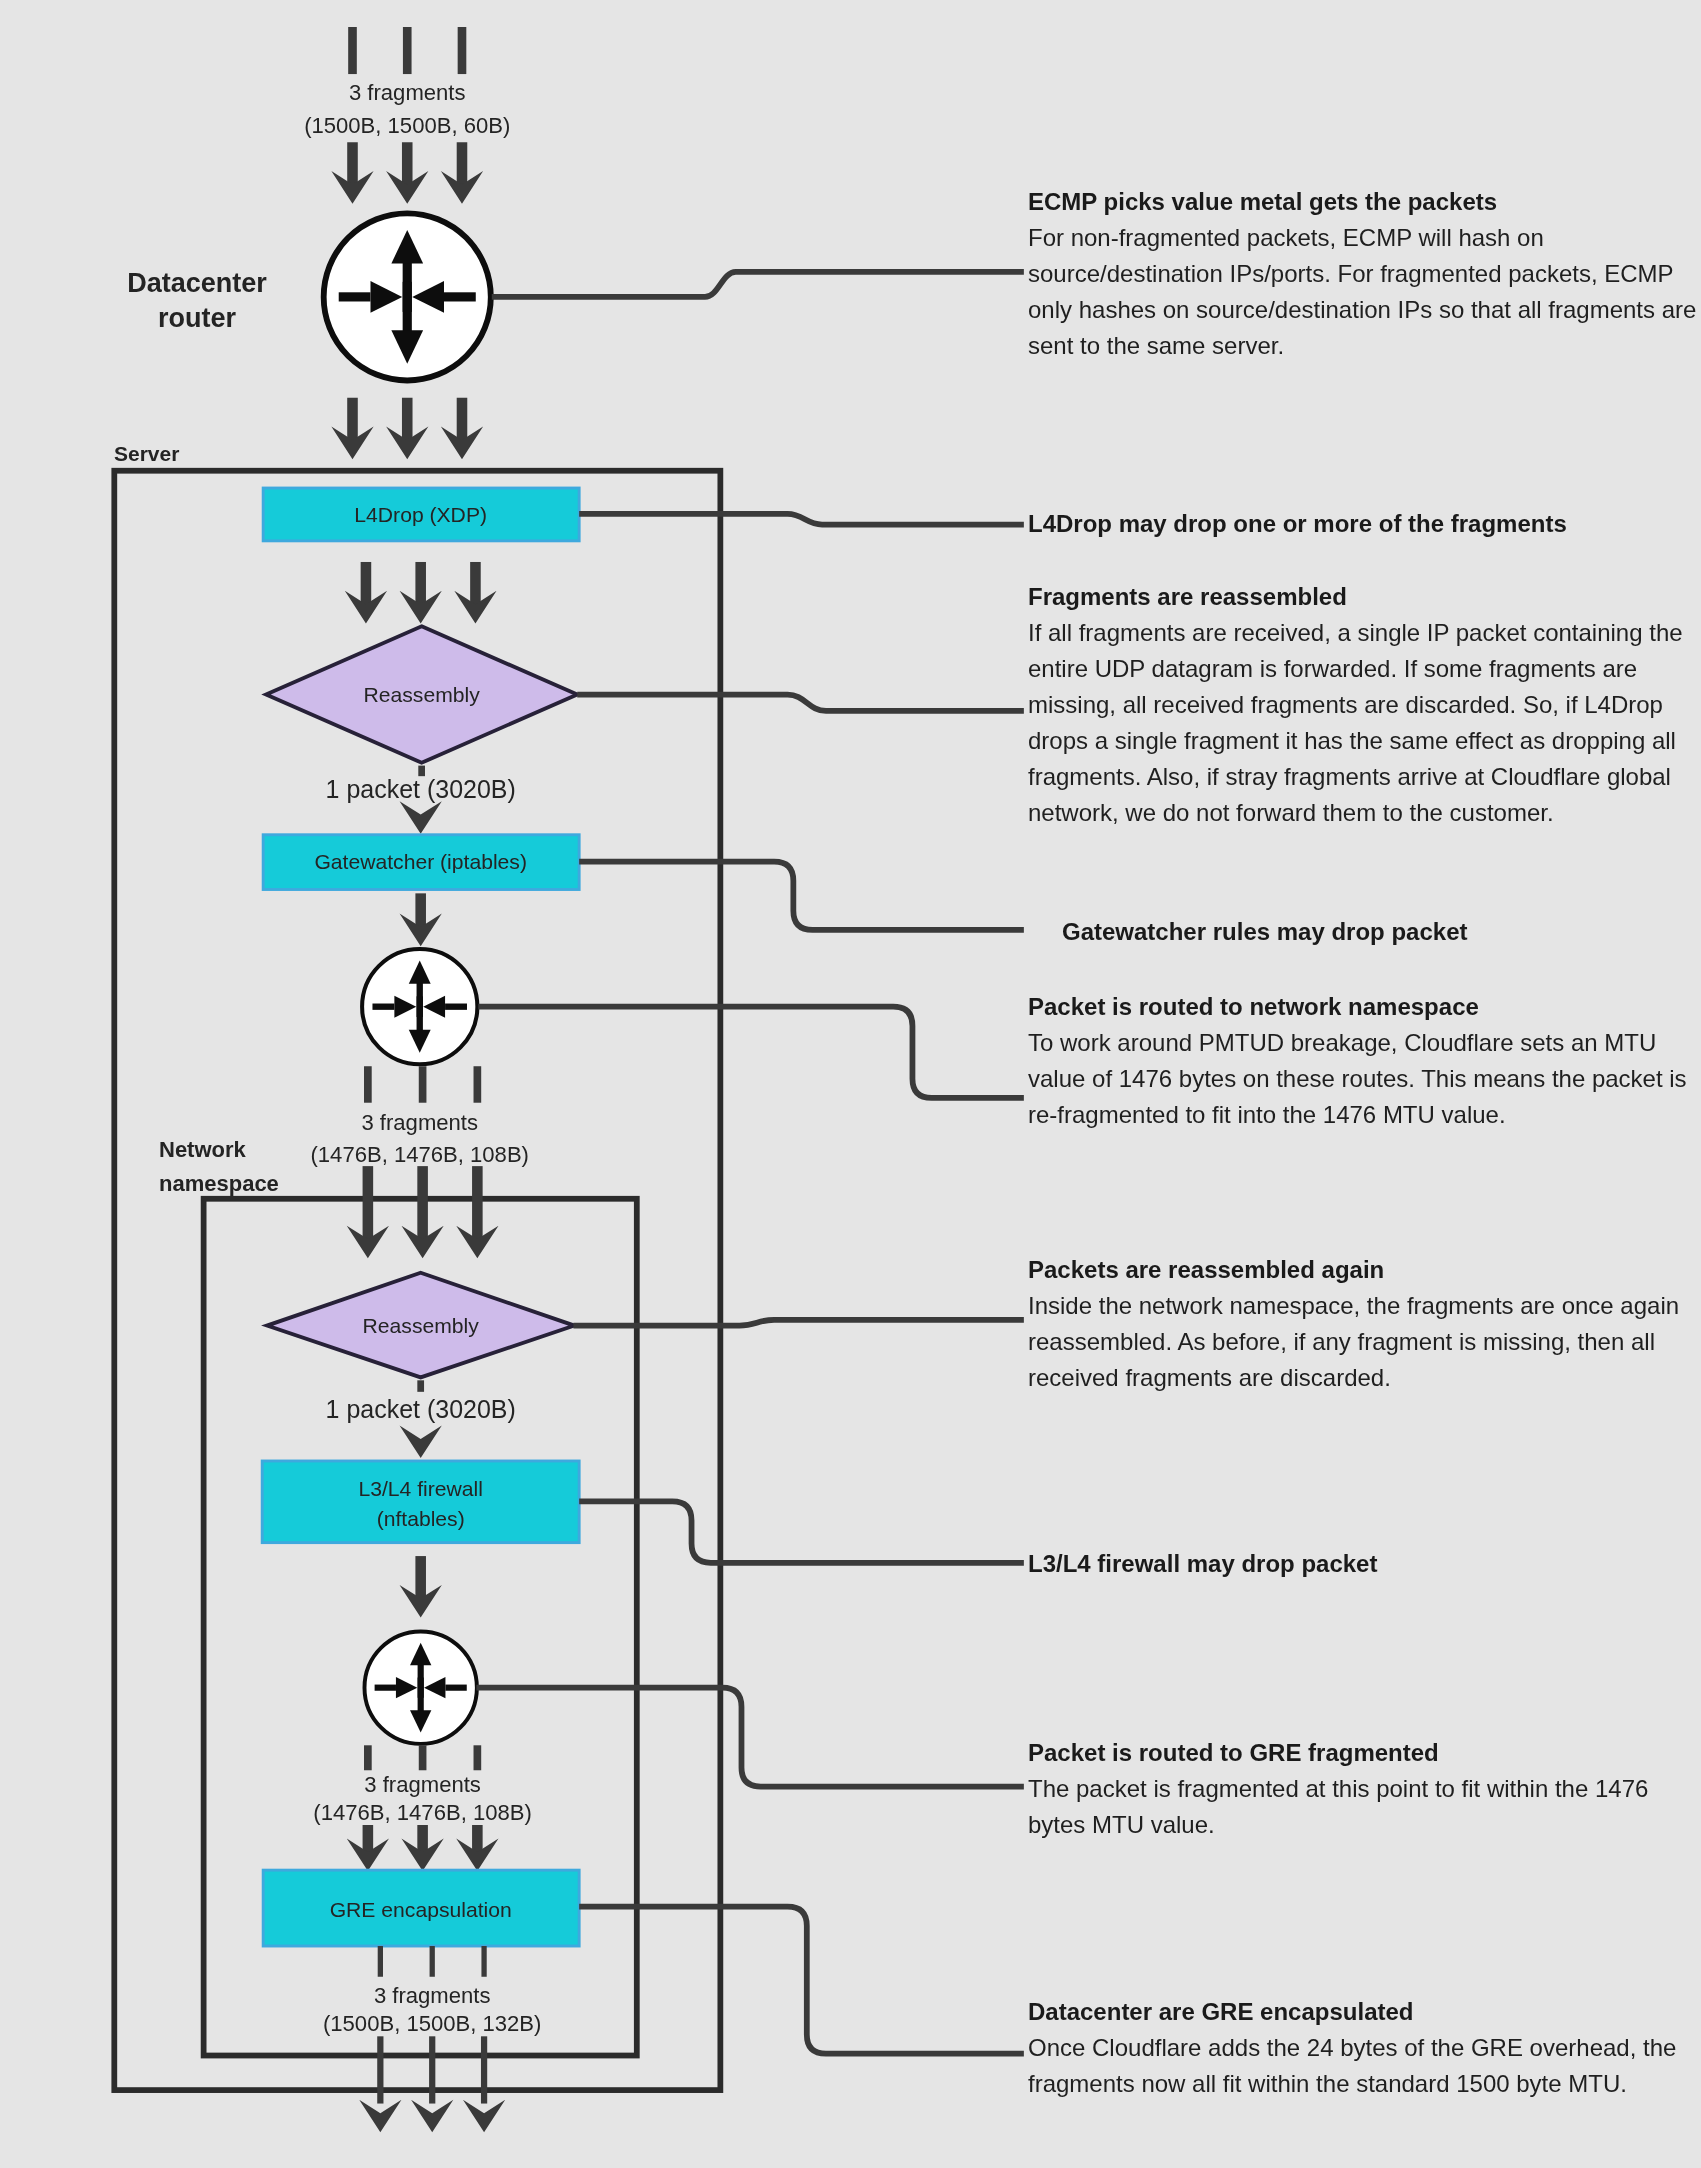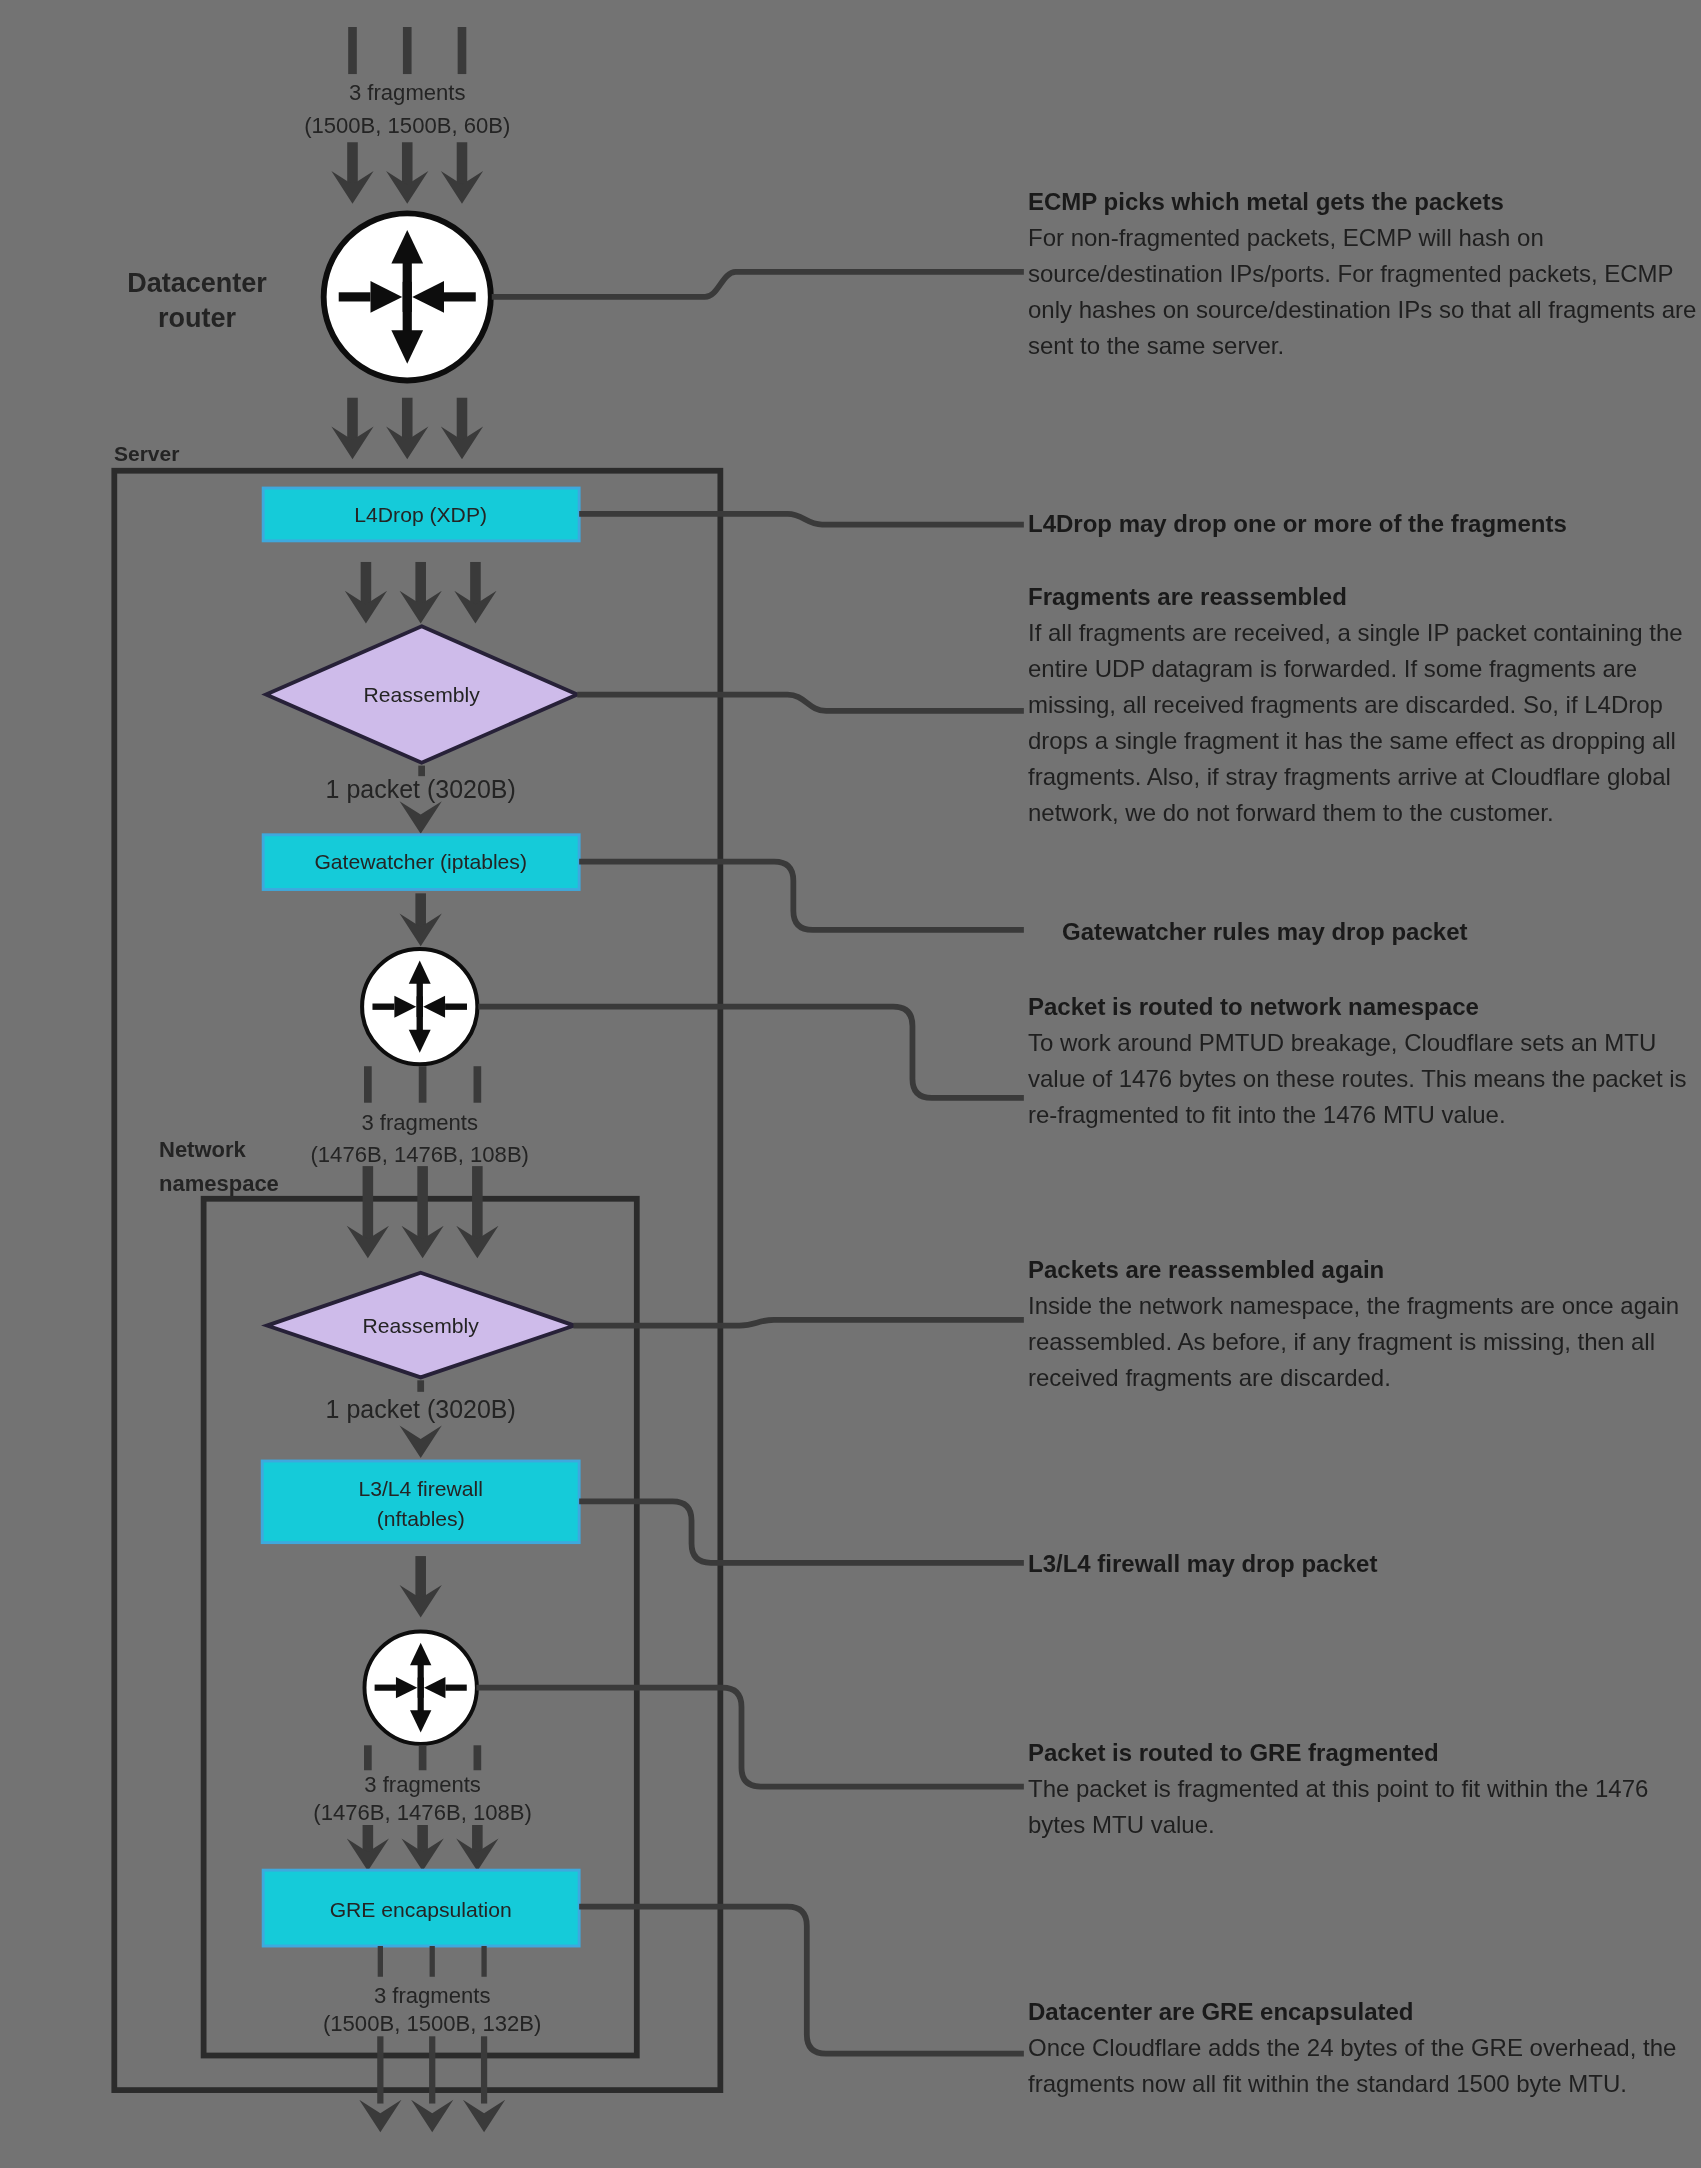--- a/index.html
+++ b/index.html
@@ -1,21 +1,21 @@
 <!DOCTYPE html>
 <html style="--cyan: #15CBD9; --cyan-border: #3EA9DE; --purple: #CEBBEA; --purple-border: #272138; --line: #3A3A3A; --frame: #2B2B2B; --ink: #242424;"><head>
 <meta charset="utf-8">
 <style>
   :root{
     --cyan:#15CBD9; --cyan-border:#3EA9DE;
     --purple:#CEBBEA; --purple-border:#272138;
     --line:#3A3A3A; --frame:#2B2B2B; --ink:#242424;
   }
   html,body{margin:0;padding:0;background:#ffffff;}
-  #stage{position:relative;width:1701px;height:2168px;background:#737373;overflow:hidden;
+  #stage{position:relative;width:1701px;height:2168px;background:#e5e5e5;overflow:hidden;
          font-family:"Liberation Sans",sans-serif;color:var(--ink);}
   #diagram-svg{position:absolute;left:0;top:0;}
   text{font-family:"Liberation Sans",sans-serif;fill:#242424;text-anchor:middle;}
   .t-label{font-size:23px;}
   .t-box{font-size:22px;}
   .t-packet{font-size:26px;}
   .side-label{position:absolute;color:#242424;font-weight:bold;}
   .prelines{white-space:pre-line;}
   #lbl-datacenter{left:77px;top:266px;width:240px;text-align:center;font-size:27px;line-height:35px;}
   #lbl-server{left:114px;top:441px;font-size:21px;line-height:25px;}
@@ -198,21 +198,21 @@
     </g>
   </svg>
 
   <div class="side-label prelines" id="lbl-datacenter">Datacenter
 router</div>
   <div class="side-label" id="lbl-server">Server</div>
   <div class="side-label prelines" id="lbl-namespace">Network
 namespace</div>
 
   <div class="ann" id="ann-0">
-    <div class="ann-h">ECMP picks which metal gets the packets</div>
+    <div class="ann-h">ECMP picks value metal gets the packets</div>
     <div class="ann-b">For non-fragmented packets, ECMP will hash on source/destination IPs/ports. For fragmented packets, ECMP only hashes on source/destination IPs so that all fragments are sent to the same server.</div>
   </div>
   <div class="ann" id="ann-1">
     <div class="ann-h">L4Drop may drop one or more of the fragments</div>
     <div class="ann-b"></div>
   </div>
   <div class="ann" id="ann-2">
     <div class="ann-h">Fragments are reassembled</div>
     <div class="ann-b">If all fragments are received, a single IP packet containing the entire UDP datagram is forwarded. If some fragments are missing, all received fragments are discarded. So, if L4Drop drops a single fragment it has the same effect as dropping all fragments. Also, if stray fragments arrive at Cloudflare global network, we do not forward them to the customer.</div>
   </div>

